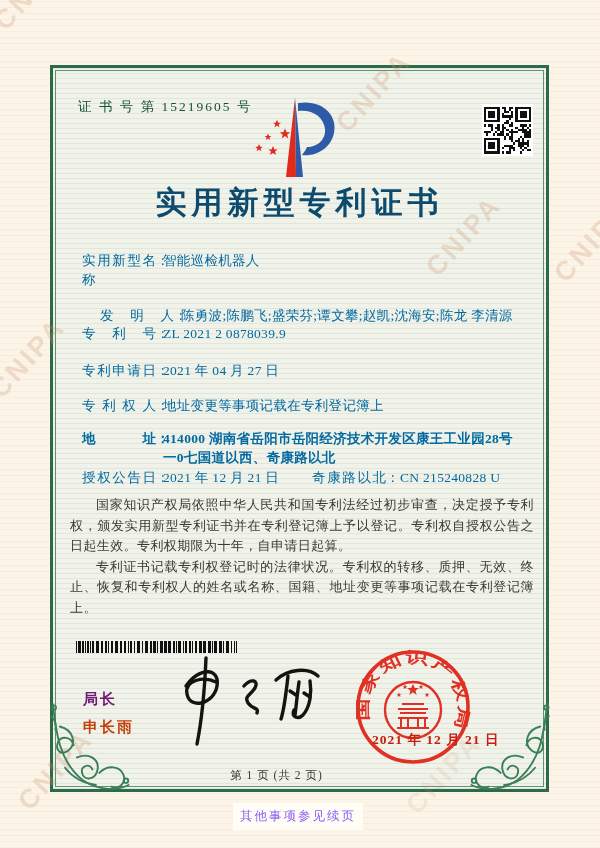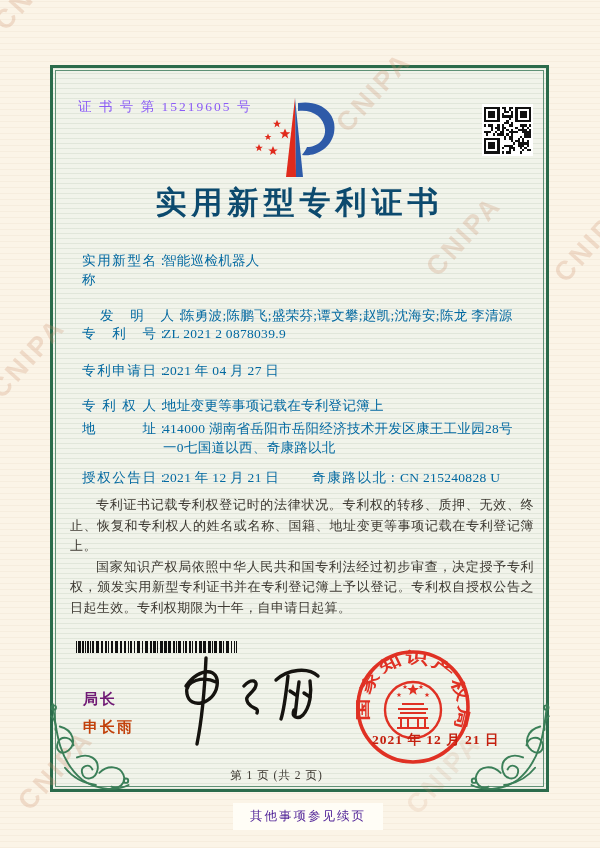--- a/index.html
+++ b/index.html
@@ -16,21 +16,21 @@
     background-image:repeating-linear-gradient(0deg, rgba(150,172,146,.18) 0 1px, transparent 1px 5px);
     z-index:1;
   }
   .frame::after{content:"";position:absolute;inset:2px;border:1px solid #5f9176;pointer-events:none;}
   .wm{
     position:absolute;z-index:2;font-family:"Liberation Sans",sans-serif;font-weight:700;
     font-size:27px;letter-spacing:3px;color:rgba(203,142,109,.26);
     transform:rotate(-48deg);transform-origin:left top;pointer-events:none;white-space:nowrap;
   }
   .content{position:absolute;inset:0;z-index:3;}
-  .cert-no{position:absolute;left:78px;top:98px;font-size:13.5px;letter-spacing:2px;color:#8b5cf6;}
+  .cert-no{position:absolute;left:78px;top:98px;font-size:13.5px;letter-spacing:2px;color:#14532d;}
   .logo{position:absolute;left:246px;top:95px;width:100px;height:85px;}
   .qr{position:absolute;left:482px;top:104px;width:47px;height:48px;background:#fff;padding:2px;}
   .title{
     position:absolute;left:50px;top:182px;width:499px;text-align:center;
     font-size:31px;font-weight:700;letter-spacing:5px;color:#0c4a6e;
   }
   .row{position:absolute;left:82px;width:436px;font-size:13.5px;line-height:19px;color:#0369a1;}
   .row .lbl{position:absolute;left:0;top:0;display:inline-block;width:74px;text-align:justify;text-align-last:justify;}
   .row .colon{position:absolute;left:74px;top:0;}
   .row .val{display:block;margin-left:81px;letter-spacing:.3px;}
@@ -40,23 +40,23 @@
   .paras{position:absolute;left:70px;top:495px;width:464px;font-size:13px;line-height:20.5px;color:#3c3831;text-align:justify;}
   .paras p{margin:0;text-indent:2em;letter-spacing:.4px;}
   .barcode{position:absolute;left:76px;top:641px;width:164px;height:12px;}
   .signer{position:absolute;left:83px;top:690px;font-family:"Liberation Sans",sans-serif;font-weight:600;font-size:15px;color:#701a75;letter-spacing:2px;}
   .signer-name{position:absolute;left:83px;top:718px;font-family:Liberation Serif, serif;font-weight:600;font-size:15px;color:#c2410c;letter-spacing:2px;}
   .signature{position:absolute;left:160px;top:652px;width:170px;height:100px;}
   .seal{position:absolute;left:354px;top:648px;width:118px;height:118px;opacity:.92;}
   .seal-date{position:absolute;left:372px;top:731px;font-size:13.5px;font-weight:700;color:#c4200f;letter-spacing:1px;white-space:nowrap;}
   .page-num{position:absolute;left:50px;top:768px;width:453px;text-align:center;font-size:11.5px;color:#3c3831;letter-spacing:1px;}
   .note{
-    position:absolute;left:233px;top:803px;width:150px;height:27px;background:#fffdf6;
+    position:absolute;left:233px;top:803px;width:130px;height:27px;background:#fffdf6;
     display:flex;align-items:center;justify-content:center;
-    font-size:12.5px;color:#4c1d95;letter-spacing:2px;
+    font-size:12.5px;color:#8b5cf6;letter-spacing:2px;
   }
   .orn{position:absolute;width:86px;height:96px;}
   .orn-bl{left:46px;bottom:52px;}
   .orn-br{right:46px;bottom:52px;transform:scaleX(-1);}
 </style>
 </head>
 <body>
 
 <div class="frame"></div>
 
@@ -238,37 +238,37 @@
   <div class="row" style="top:361px;">
     <span class="lbl">专利申请日</span>
       <span class="colon">：</span>
     <span class="val">2021 年 04 月 27 日</span>
   </div>
   <div class="row" style="top:396px;">
     <span class="lbl">专利权人</span>
       <span class="colon">：</span>
     <span class="val">地址变更等事项记载在专利登记簿上</span>
   </div>
-  <div class="row" style="top:419px;">
+  <div class="row" style="top:429px;font-weight:bold;">
     <span class="lbl">地址</span>
       <span class="colon">：</span>
     <span class="val">414000 湖南省岳阳市岳阳经济技术开发区康王工业园28号一0七国道以西、奇康路以北</span>
   </div>
   <div class="row" style="top:468px;">
     <span class="lbl">授权公告日</span>
       <span class="colon">：</span>
     <span class="val">2021 年 12 月 21 日</span>
     <span class="lbl2">奇康路以北</span>
       <span class="colon2">：</span>
     <span class="val2">CN 215240828 U</span>
   </div>
 
   <div class="paras">
+    <p>国家知识产权局依照中华人民共和国专利法经过初步审查，决定授予专利权，颁发实用新型专利证书并在专利登记簿上予以登记。专利权自授权公告之日起生效。专利权期限为十年，自申请日起算。</p>
     <p>专利证书记载专利权登记时的法律状况。专利权的转移、质押、无效、终止、恢复和专利权人的姓名或名称、国籍、地址变更等事项记载在专利登记簿上。</p>
-    <p>国家知识产权局依照中华人民共和国专利法经过初步审查，决定授予专利权，颁发实用新型专利证书并在专利登记簿上予以登记。专利权自授权公告之日起生效。专利权期限为十年，自申请日起算。</p>
   </div>
 
   <svg class="barcode" id="barcode" viewBox="0 0 164 12" preserveAspectRatio="none">
       <rect x="0" y="0" width="1" height="12" fill="#111"></rect>
       <rect x="2" y="0" width="3" height="12" fill="#111"></rect>
       <rect x="6" y="0" width="2" height="12" fill="#111"></rect>
       <rect x="9" y="0" width="1" height="12" fill="#111"></rect>
       <rect x="11" y="0" width="2" height="12" fill="#111"></rect>
       <rect x="14" y="0" width="1" height="12" fill="#111"></rect>
       <rect x="16" y="0" width="2" height="12" fill="#111"></rect>

